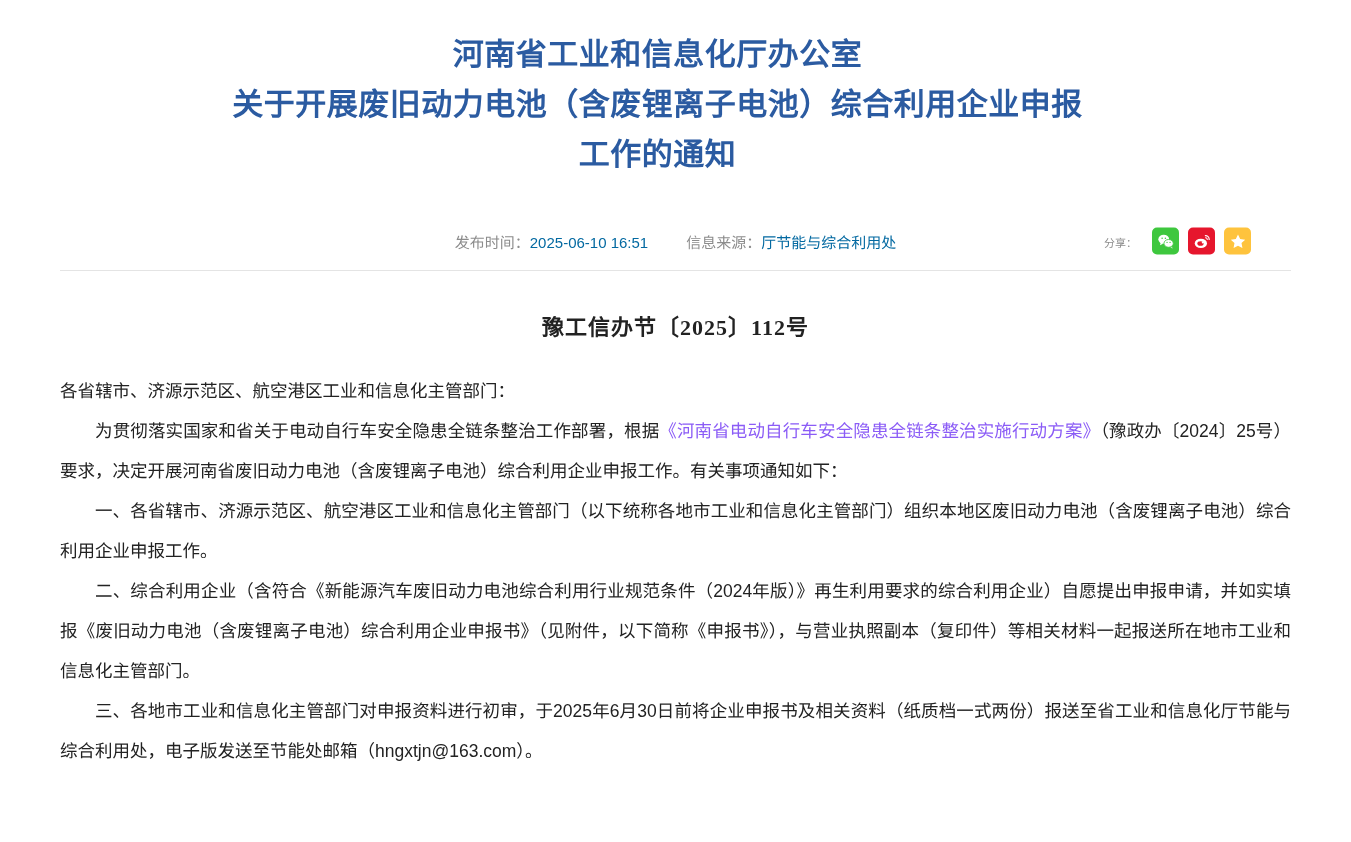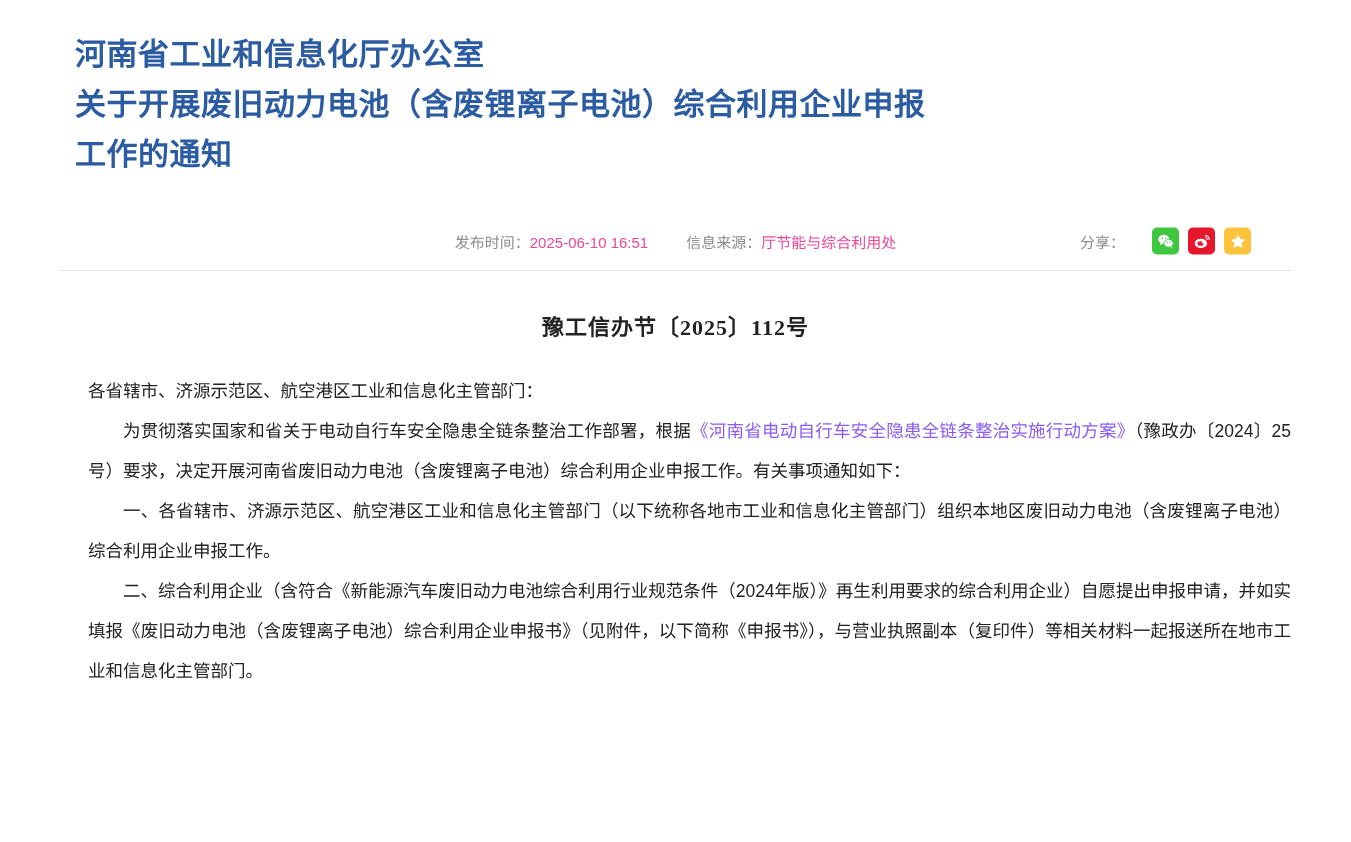--- a/index.html
+++ b/index.html
@@ -15,21 +15,21 @@
     -webkit-font-smoothing: antialiased;
   }
   .page {
     width: 1351px;
     margin: 0 auto;
     position: relative;
   }
   
   .title-block {
     padding: 30px 111px 0 75px;
-    text-align: left;
+    text-align: center;
   }
   .title-line {
     font-size: 31px;
     line-height: 50px;
     font-weight: bold;
     color: #2b5ba1;
     letter-spacing: 0.5px;
   }
   
   .meta-row {
@@ -49,35 +49,35 @@
     color: #8c8c8c;
   }
   .meta-item {
     white-space: nowrap;
   }
   .meta-label {
     color: #8c8c8c;
     margin-top: 28px;
   }
   .meta-value {
-    color: #ec4899;
+    color: #0369a1;
   }
   .share-block {
     position: absolute;
     right: 40px;
     top: 50%;
     transform: translateY(-50%);
     display: flex;
     align-items: center;
     gap: 9px;
   }
   .share-label {
-    font-size: 15px;
+    font-size: 11px;
     color: #8c8c8c;
-    margin-right: 18px;
+    margin-right: 6px;
   }
   .share-icon {
     width: 27px;
     height: 27px;
     border-radius: 5px;
     display: inline-flex;
     align-items: center;
     justify-content: center;
     cursor: pointer;
   }
@@ -92,21 +92,21 @@
     margin-top: 38px;
     font-size: 22px;
     font-weight: bold;
     color: #222222;
     font-family: "Liberation Serif", "DejaVu Serif", serif;
     letter-spacing: 1px;
   }
 
   
   .content {
-    margin: 30px 60px 0 88px;
+    margin: 30px 60px 0 60px;
     font-size: 17.5px;
     line-height: 40px;
     color: #222222;
     text-align: justify;
   }
   .content p {
     margin: 0 0 0 0;
   }
   .p-indent {
     text-indent: 2em;
@@ -175,15 +175,16 @@
 
   <div class="content">
     <p>各省辖市、济源示范区、航空港区工业和信息化主管部门：</p>
 
     <p class="p-indent"><span>为贯彻落实国家和省关于电动自行车安全隐患全链条整治工作部署，根据</span><a class="inline-link" href="#">《河南省电动自行车安全隐患全链条整治实施行动方案》</a><span>（豫政办〔2024〕25号）要求，决定开展河南省废旧动力电池（含废锂离子电池）综合利用企业申报工作。有关事项通知如下：</span></p>
 
     <p class="p-indent">一、各省辖市、济源示范区、航空港区工业和信息化主管部门（以下统称各地市工业和信息化主管部门）组织本地区废旧动力电池（含废锂离子电池）综合利用企业申报工作。</p>
 
     <p class="p-indent">二、综合利用企业（含符合《新能源汽车废旧动力电池综合利用行业规范条件（2024年版）》再生利用要求的综合利用企业）自愿提出申报申请，并如实填报《废旧动力电池（含废锂离子电池）综合利用企业申报书》（见附件，以下简称《申报书》），与营业执照副本（复印件）等相关材料一起报送所在地市工业和信息化主管部门。</p>
 
+    <p class="p-indent">三、各地市工业和信息化主管部门对申报资料进行初审，于2025年6月30日前将企业申报书及相关资料（纸质档一式两份）报送至省工业和信息化厅节能与综合利用处，电子版发送至节能处邮箱（hngxtjn@163.com）。</p>
   </div>
 
 </div>
 
 </body></html>

